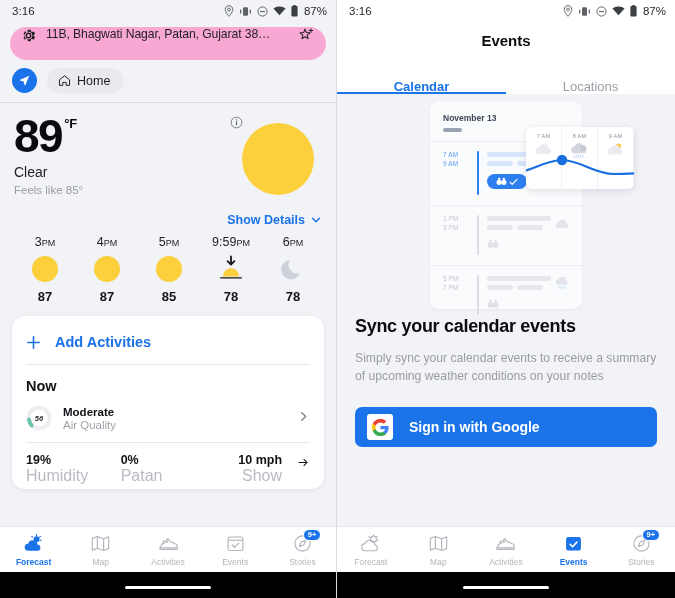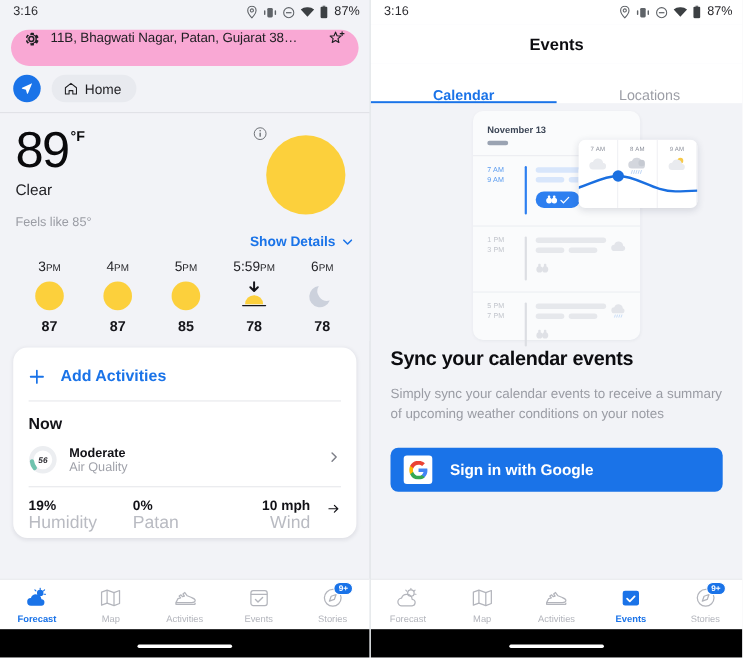--- a/index.html
+++ b/index.html
@@ -43,24 +43,24 @@
   .home-chip {
     height: 25px; background: #e8eaef; border-radius: 14px;
     display: flex; align-items: center; gap: 6px; padding: 0 14px 0 11px;
   }
   .home-chip-label { font-size: 12.5px; color: #1f1f23; }
   .hairline { height: 1px; background: #dcdee3; }
 
   
   .current { position: relative; padding: 8px 14px 0 14px; background: #f2f3f7; height: 128px; }
   .temp-row { display: flex; align-items: flex-start; }
-  .temp-big { font-size: 46px; font-weight: 400; color: #0a0a0c; line-height: 50px; letter-spacing: -1.5px; }
+  .temp-big { font-size: 46px; font-weight: 700; color: #0a0a0c; line-height: 50px; letter-spacing: -1.5px; }
   .temp-unit { font-size: 13px; font-weight: 700; color: #0a0a0c; margin-top: 5px; margin-left: 2px; }
   .cond-text { font-size: 14px; color: #1f1f23; margin-top: 3px; }
-  .feels-text { font-size: 11.5px; color: #9a9ca4; margin-top: 16px; }
+  .feels-text { font-size: 11.5px; color: #9a9ca4; margin-top: 4px; }
   .sun-big { position: absolute; right: 22px; top: 20px; width: 72px; height: 72px; border-radius: 50%; background: #fcd03c; }
   .info-ico { position: absolute; right: 93px; top: 12px; }
   .show-details {
     position: absolute; right: 14px; bottom: 4px;
     font-size: 12.5px; font-weight: 700; color: #1a73e8;
     display: flex; align-items: center; gap: 5px;
   }
 
   
   .hourly { display: flex; padding: 4px 0 6px 14px; background: #f2f3f7; overflow: hidden; }
@@ -266,21 +266,21 @@
         <div class="hour-temp">87</div>
       </div>
       <div class="hour">
         <div class="hour-time"><span>5</span><span class="ampm">PM</span></div>
         <div class="hour-ico">
             <div class="dot-sun"></div>
           </div>
         <div class="hour-temp">85</div>
       </div>
       <div class="hour">
-        <div class="hour-time"><span>5:59</span><span class="ampm">PM</span></div>
+        <div class="hour-time"><span>9:59</span><span class="ampm">PM</span></div>
         <div class="hour-ico">
           <svg width="30" height="30" viewBox="0 0 30 30">
             <path d="M15 2.5v7.5M11.6 7.2L15 10.6l3.4-3.4" fill="none" stroke="#15151a" stroke-width="1.8" stroke-linecap="round" stroke-linejoin="round"></path>
             <path d="M6.8 22.5a8.2 8.2 0 0116.4 0z" fill="#fcd03c"></path>
             <rect x="4" y="23.2" width="22" height="1.2" rx=".6" fill="#15151a"></rect>
           </svg>
         </div>
         <div class="hour-temp">78</div>
       </div>
       <div class="hour">
@@ -331,21 +331,21 @@
           <div class="metric-val">19%</div>
           <div class="metric-lbl">Humidity</div>
         </div>
         <div class="metric">
           <div class="metric-val">0%</div>
           <div class="metric-lbl">Patan</div>
         </div>
         <div class="metric r">
           <div>
             <div class="metric-val">10 mph</div>
-            <div class="metric-lbl">Wind</div>
+            <div class="metric-lbl">Show</div>
           </div>
           <svg width="13" height="13" viewBox="0 0 16 16" style="margin-bottom:14px">
               <path d="M2.5 8h10M8.6 4.2L12.4 8l-3.8 3.8" fill="none" stroke="#15151a" stroke-width="1.3" stroke-linecap="round" stroke-linejoin="round"></path>
             </svg>
         </div>
       </div>
     </div>
 
     <div class="botnav">
       <div class="nav-item active">

